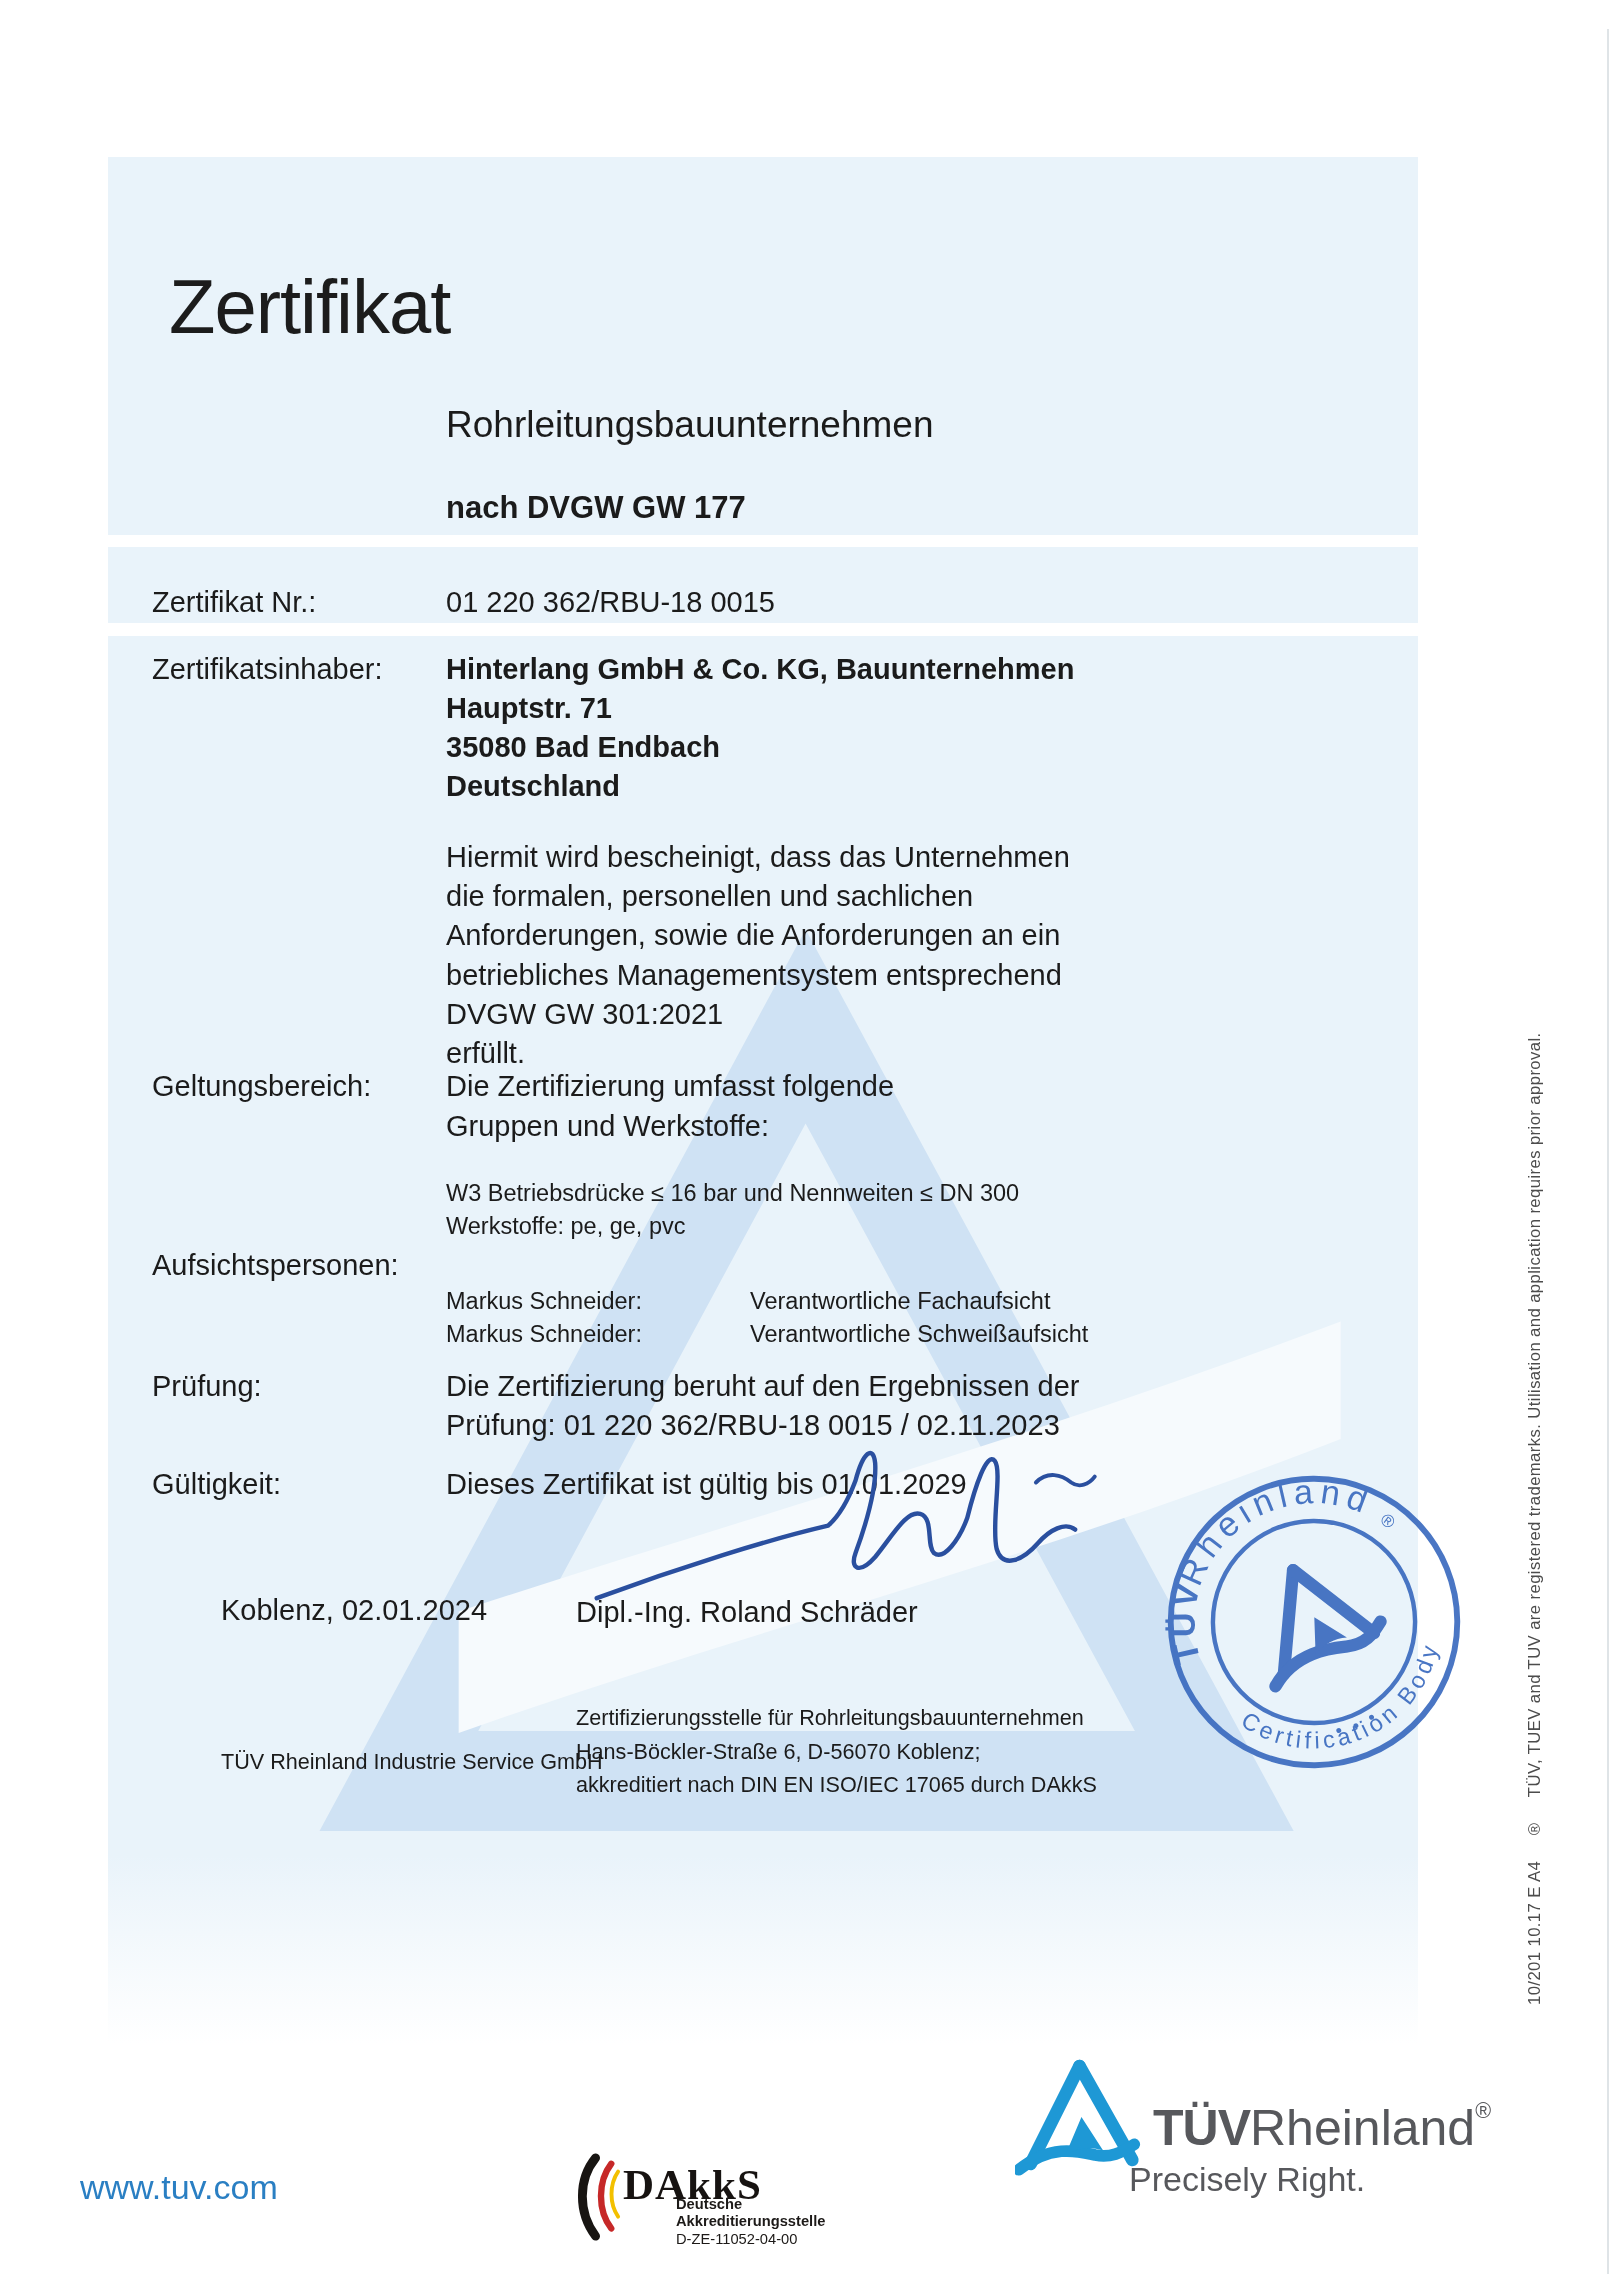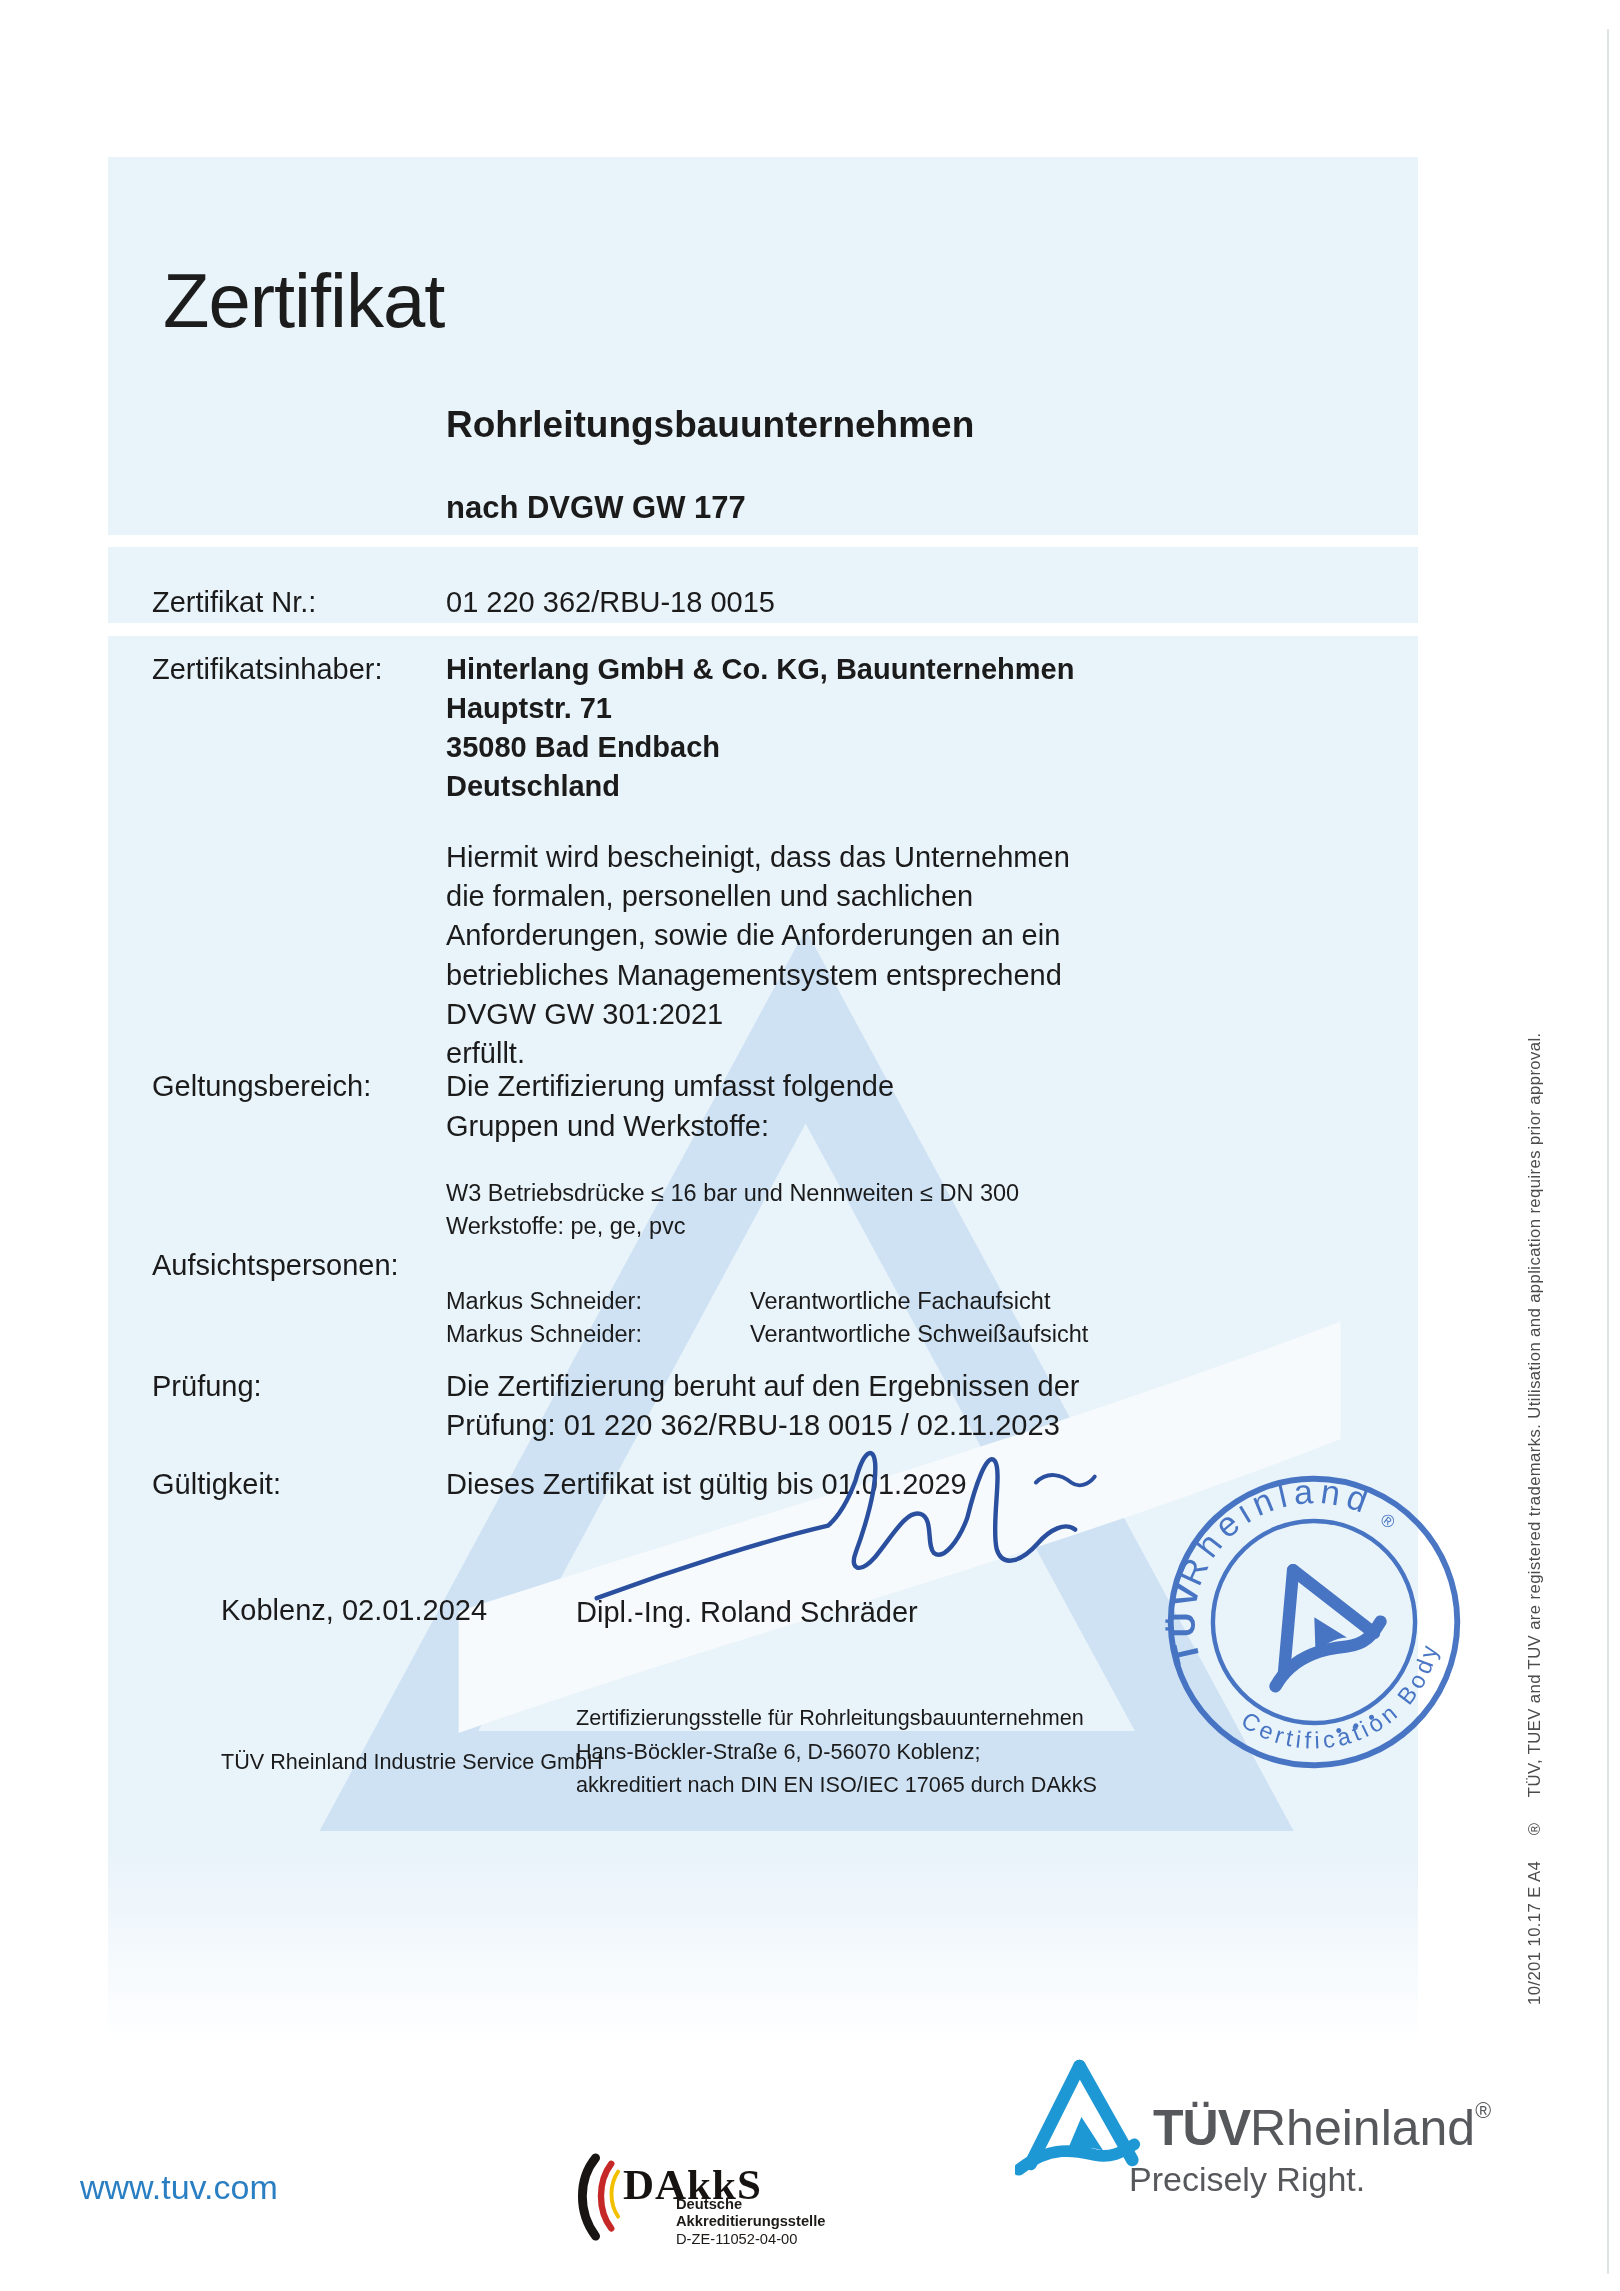--- a/index.html
+++ b/index.html
@@ -6,22 +6,22 @@
   .page{position:relative;width:1620px;height:2292px;background:#ffffff;overflow:hidden;
         font-family:"Liberation Sans",sans-serif;color:#1b1b1b;}
   .abs{position:absolute;}
   
   .panel{left:108px;top:157px;width:1310px;height:1887px;
          background:linear-gradient(180deg,#e9f3fa 0%,#e9f3fa 90%,rgba(233,243,250,0) 100%);}
   .stripe{left:108px;width:1310px;background:#ffffff;}
   .stripe.s1{top:535px;height:11.8px;}
   .stripe.s2{top:623px;height:12.7px;}
   .watermark{left:0;top:0;}
-  .title{left:157px;top:251px;font-size:76px;font-weight:400;letter-spacing:-1px;margin:6px;color:#1c1c1c;}
-  .heading{left:446px;top:404px;font-size:37px;font-weight:bold;}
+  .title{left:157px;top:251px;font-size:76px;font-weight:400;letter-spacing:-1px;margin:12px;color:#1c1c1c;}
+  .heading{left:446px;top:404px;font-size:37px;font-weight:normal;}
   .subheading{left:446px;top:490px;font-size:31px;font-weight:bold;}
   .label{left:152px;font-size:29px;}
   .val{left:446px;font-size:29px;}
   .bold{font-weight:bold;}
   .small{font-size:23.5px;}
   .tiny{font-size:21.6px;}
   .sig-svg{left:583px;top:1449px;}
   .stamp{left:1157px;top:1465px;}
   .sidenote{left:1525px;top:2005px;width:0;height:0;}
   .sidenote .rot{position:absolute;left:0;top:0;transform:rotate(-90deg);transform-origin:0 0;

